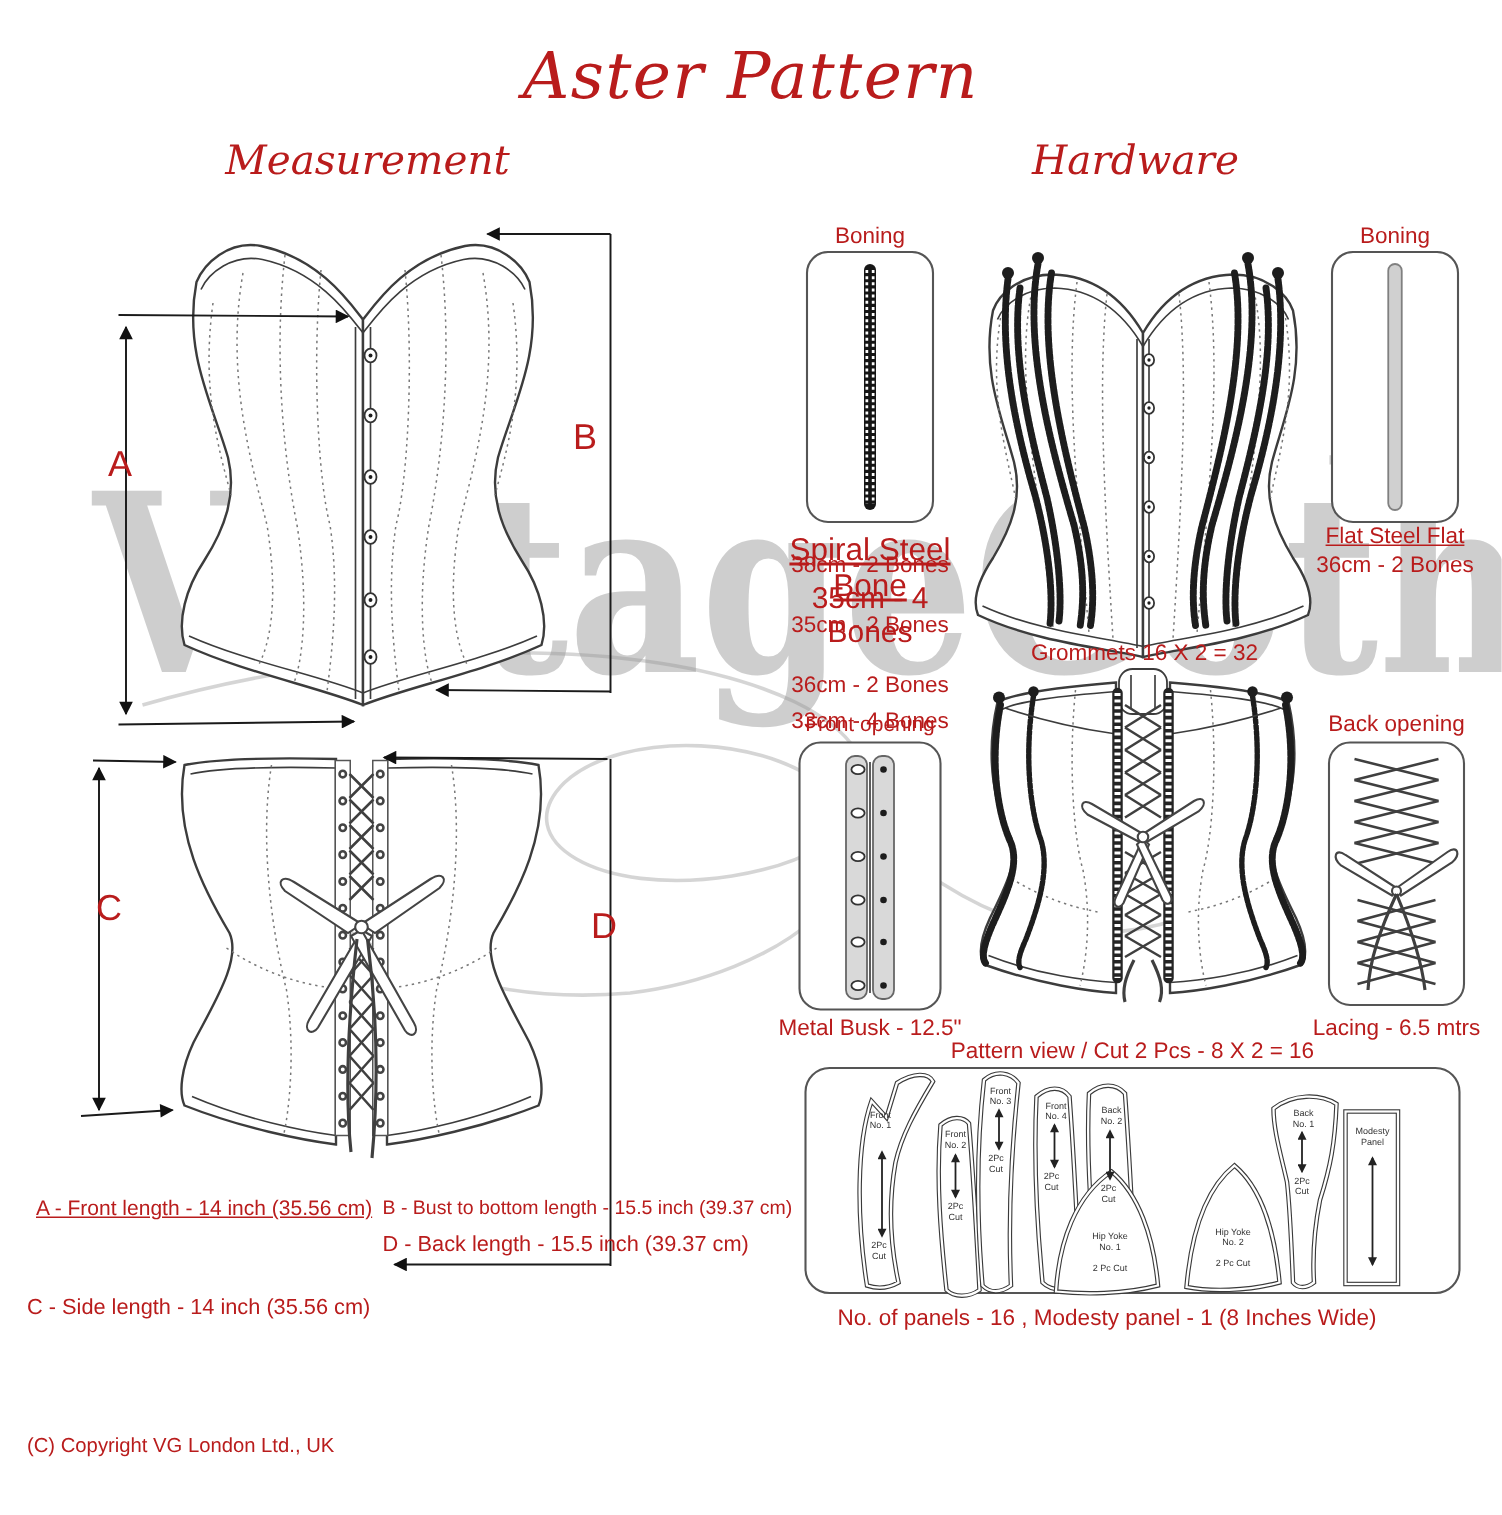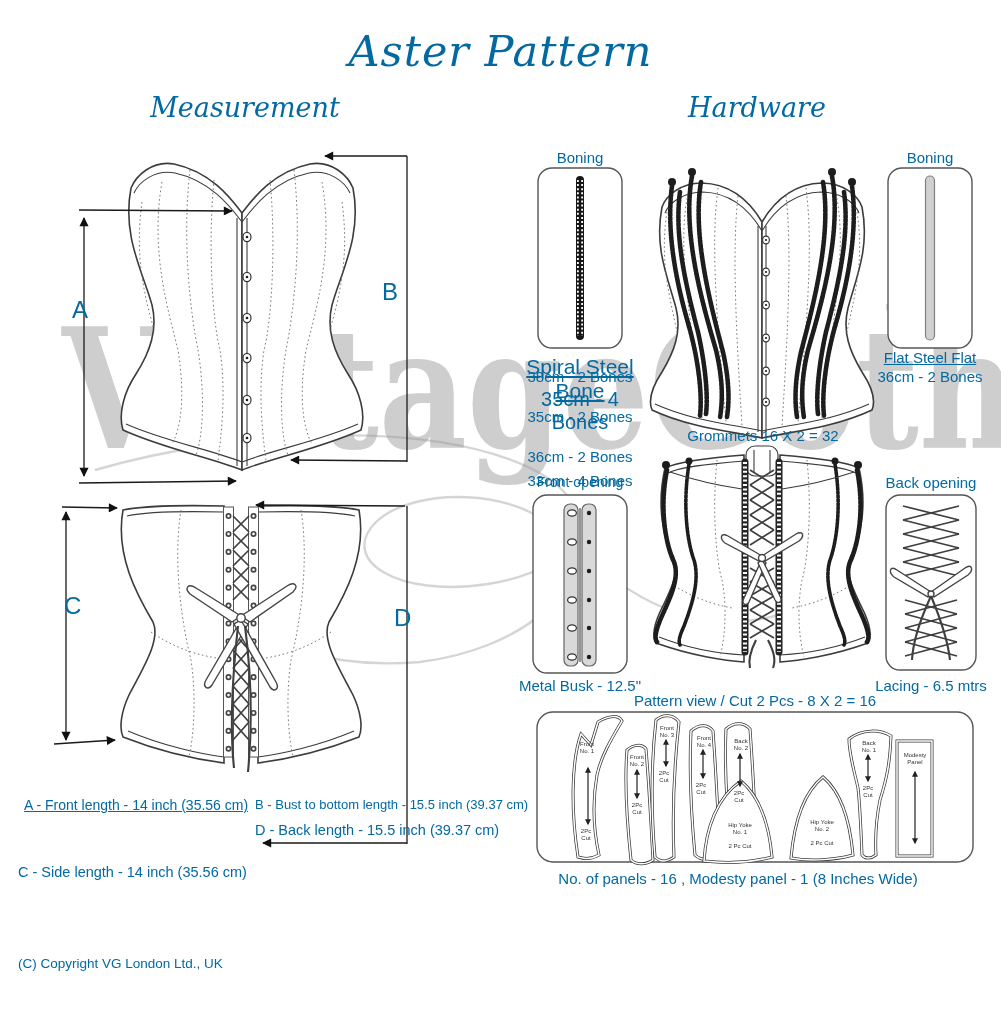--- a/index.html
+++ b/index.html
@@ -1,18 +1,18 @@
 <!DOCTYPE html>
 <html><head>
 <meta charset="utf-8">
 <style>
   html,body{margin:0;padding:0}
   body{width:1001px;height:1010px;background:#fff;position:relative;overflow:hidden;
        font-family:"Liberation Sans","DejaVu Sans",sans-serif}
-  .t{position:absolute;color:#0369a1;font-family:"Liberation Sans","DejaVu Sans",sans-serif}
+  .t{position:absolute;color:#b91c1c;font-family:"Liberation Sans","DejaVu Sans",sans-serif}
   .serif{font-family:"DejaVu Serif","Liberation Serif",serif;font-style:italic}
   .ctr{text-align:center}
   .u{text-decoration:underline}
   .pl{position:absolute;font-size:6px;line-height:7px;color:#333;text-align:center;
       transform:translateX(-50%);white-space:pre-line;font-family:"Liberation Sans",sans-serif}
   .wm{position:absolute;font-family:"DejaVu Serif","Liberation Serif",serif;font-weight:bold;
       color:rgba(125,125,125,0.38);white-space:nowrap;transform:scale(0.92,1.12);transform-origin:left top}
   svg.layer{position:absolute;left:0;top:0}
   .outline{fill:#fff;stroke:#3c3c3c;stroke-width:1.6}
   .thin{stroke:#3c3c3c;stroke-width:1.1;fill:none}

